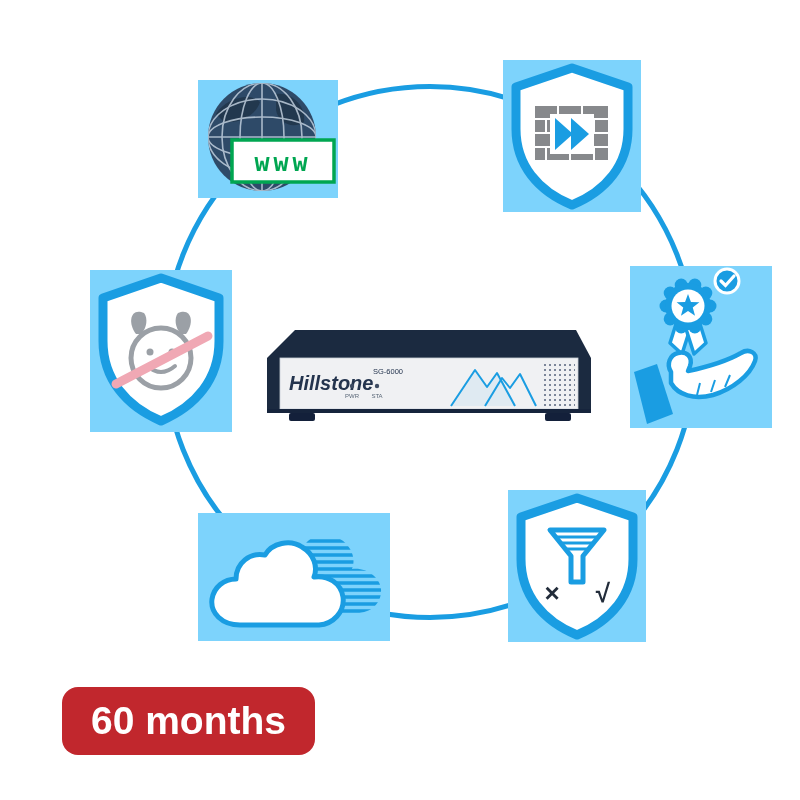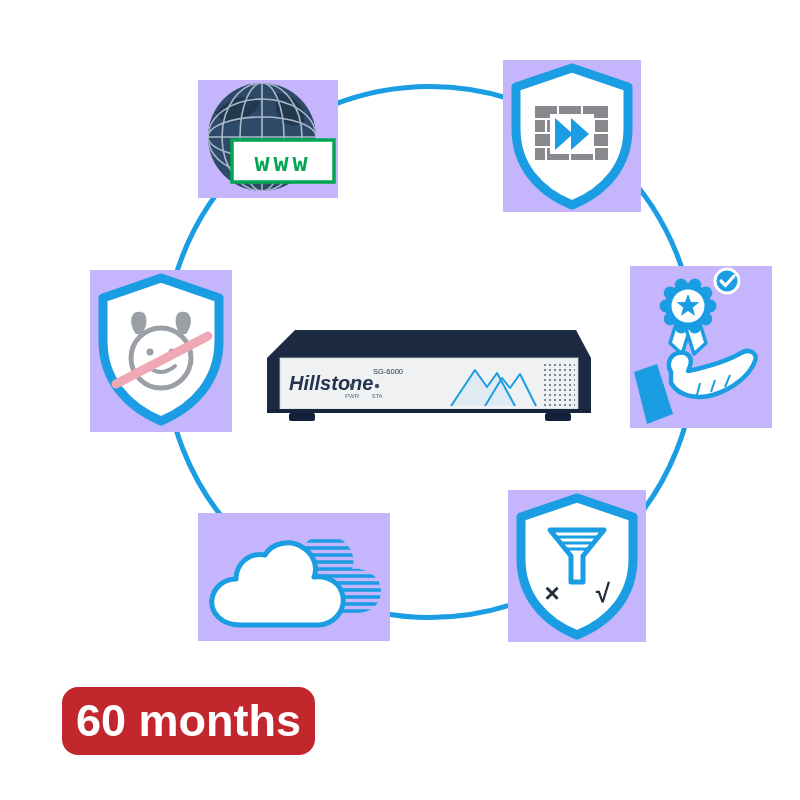--- a/index.html
+++ b/index.html
@@ -4,33 +4,33 @@
 <style>
   html,body{margin:0;padding:0;background:#ffffff;}
   .stage{
     position:relative;width:800px;height:800px;background:#ffffff;
     font-family:"Liberation Sans",sans-serif;overflow:hidden;
   }
   .ring{
     position:absolute;left:162px;top:84px;width:536px;height:536px;
     border:5px solid #1A9DE2;border-radius:50%;box-sizing:border-box;
   }
-  .icon{position:absolute;background:#c4b5fd;}
+  .icon{position:absolute;background:#7dd3fc;}
   .icon-web{left:198px;top:80px;width:140px;height:118px;}
   .icon-firewall{left:503px;top:60px;width:138px;height:152px;}
   .icon-warranty{left:630px;top:266px;width:142px;height:162px;}
   .icon-filter{left:508px;top:490px;width:138px;height:152px;}
   .icon-cloud{left:198px;top:513px;width:192px;height:128px;}
   .icon-devil{left:90px;top:270px;width:142px;height:162px;}
   .device{position:absolute;left:253px;top:318px;width:352px;height:115px;}
   .duration-badge{
     position:absolute;left:62px;top:687px;width:253px;height:68px;
     background:#C1272D;border-radius:16px;color:#ffffff;
     display:flex;align-items:center;justify-content:center;
-    font-size:45px;font-weight:bold;
+    font-size:39px;font-weight:bold;
   }
 </style>
 </head>
 <body>
 
 <div class="stage">
 
   <div class="ring"></div>
 
   <div class="icon icon-web">

